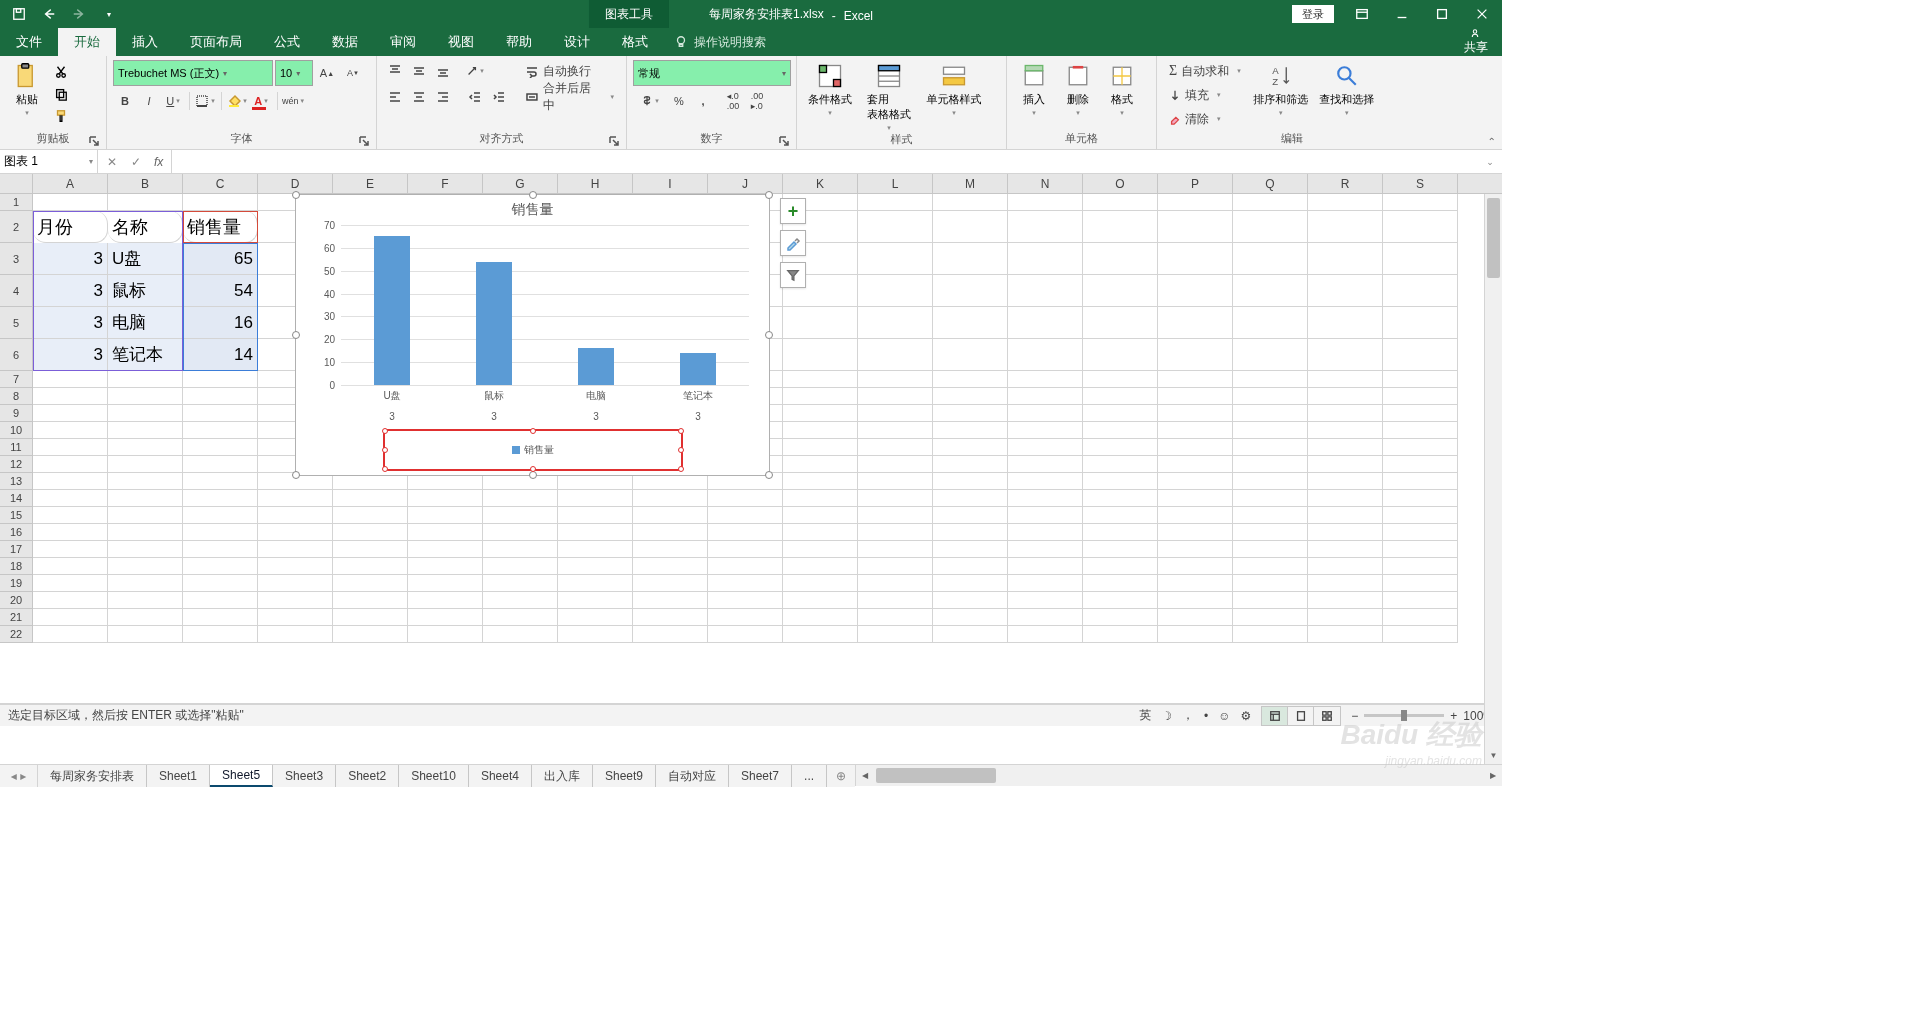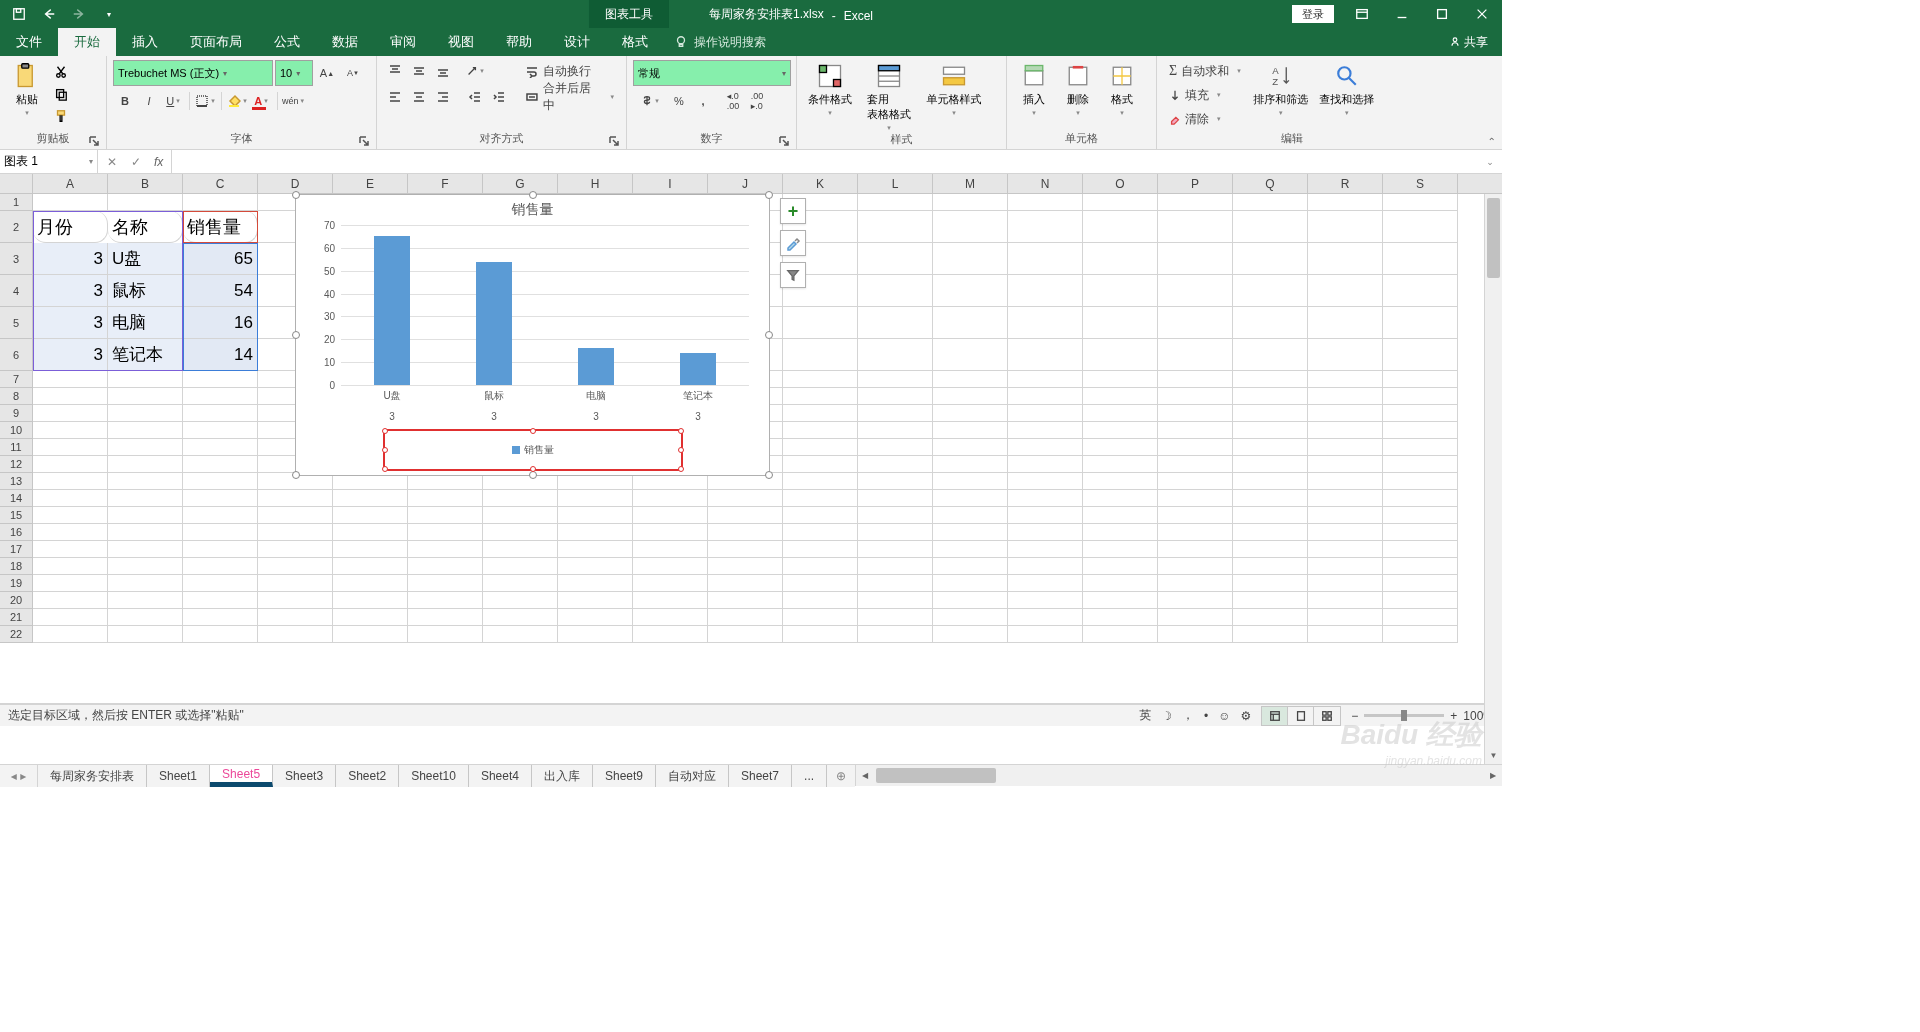--- a/index.html
+++ b/index.html
@@ -15,21 +15,21 @@
 .app-title { padding: 0 40px; font-size: 12px; display: flex; align-items: flex-end; gap: 8px; }
 .title-right { margin-left: auto; display: flex; align-items: center; gap: 0; }
 .login-btn { background: #fff; color: #333; padding: 2px 10px; font-size: 11px; height: 18px; display:flex; align-items:center; margin-right:8px; }
 .win-btn { width: 40px; height: 28px; display: flex; align-items: center; justify-content: center; cursor: pointer; }
 
 
 .ribbon-tabs { background: #1a6b3f; height: 28px; display: flex; align-items: stretch; color: #fff; }
 .ribbon-tab { padding: 0 16px; display: flex; align-items: center; font-size: 13px; cursor: pointer; }
 .ribbon-tab.active { background: #f3f3f3; color: #1a6b3f; }
 .tell-me { display: flex; align-items: center; padding: 0 10px; gap: 6px; font-size: 12px; color: #d4e8dc; }
-.share-area { margin-left: auto; padding: 0 14px; display: flex; align-items: center; font-size: 12px; }
+.share-area { margin-left: auto; padding: 0 14px; display: flex; align-items: center; font-size: 12px; flex-direction: column; }
 
 
 .ribbon { background: #f3f3f3; height: 94px; border-bottom: 1px solid #d4d4d4; display: flex; position: relative; }
 .ribbon-group { border-right: 1px solid #d4d4d4; display: flex; flex-direction: column; padding: 4px 6px 0; }
 .group-body { flex: 1; display: flex; align-items: flex-start; gap: 2px; }
 .group-label { text-align: center; font-size: 11px; color: #555; height: 18px; position: relative; }
 .group-label .launcher { position: absolute; right: 0; bottom: 2px; width: 12px; height: 12px; }
 .big-btn { display: flex; flex-direction: column; align-items: center; width: 42px; padding-top: 2px; cursor: pointer; font-size: 11px; gap: 2px; }
 .big-btn .icon { width: 28px; height: 28px; }
 .side-col { display: flex; flex-direction: column; gap: 2px; padding-top:2px; }
@@ -97,21 +97,21 @@
 
 .vscroll { position: absolute; right: 0; top: 178px; bottom: 44px; width: 18px; background: #f0f0f0; border-left: 1px solid #d4d4d4; }
 .vscroll .thumb { position:absolute; top:20px; left:2px; right:2px; height:80px; background:#c1c1c1; border-radius:2px; }
 .vscroll .arr { position:absolute; left:0; right:0; height:18px; display:flex;align-items:center;justify-content:center; font-size:8px; color:#666; }
 .hscroll-area { position:absolute; left:0; right:0; bottom:22px; height:22px; display:flex; border-top:1px solid #d4d4d4; }
 
 
 .sheet-tabs { height: 22px; display: flex; align-items: stretch; background: #f3f3f3; }
 .st-nav { width: 38px; display: flex; align-items: center; justify-content: center; gap: 2px; color: #888; border-right:1px solid #d4d4d4; }
 .sheet-tab { padding: 0 12px; display: flex; align-items: center; font-size: 12px; border-right: 1px solid #c6c6c6; background: #f3f3f3; cursor: pointer; color:#444; }
-.sheet-tab.active { background: #fff; border-bottom: 5px solid #0c4a6e; color: #ec4899; font-weight:500; }
+.sheet-tab.active { background: #fff; border-bottom: 2px solid #0c4a6e; color: #0f172a; font-weight:500; }
 .new-sheet { width: 28px; display: flex; align-items: center; justify-content: center; color: #888; cursor:pointer; }
 .hscroll { flex:1; background:#f0f0f0; position:relative; border-left:1px solid #d4d4d4; }
 .hscroll .thumb { position:absolute; left:20px; top:3px; bottom:3px; width:120px; background:#c1c1c1; border-radius:2px; }
 .hscroll .arr { position:absolute; top:0; bottom:0; width:18px; display:flex;align-items:center;justify-content:center; font-size:8px; color:#666; }
 
 
 .status-bar { height: 22px; background: #f3f3f3; border-top: 1px solid #d4d4d4; display: flex; align-items: center; padding: 0 8px; font-size: 12px; color: #444; }
 .status-right { margin-left: auto; display: flex; align-items: center; gap: 10px; }
 .view-btns { display: flex; gap: 0; border:1px solid #c6c6c6; }
 .view-btn { width: 26px; height: 18px; display: flex; align-items: center; justify-content: center; cursor:pointer; border-right:1px solid #c6c6c6; }

